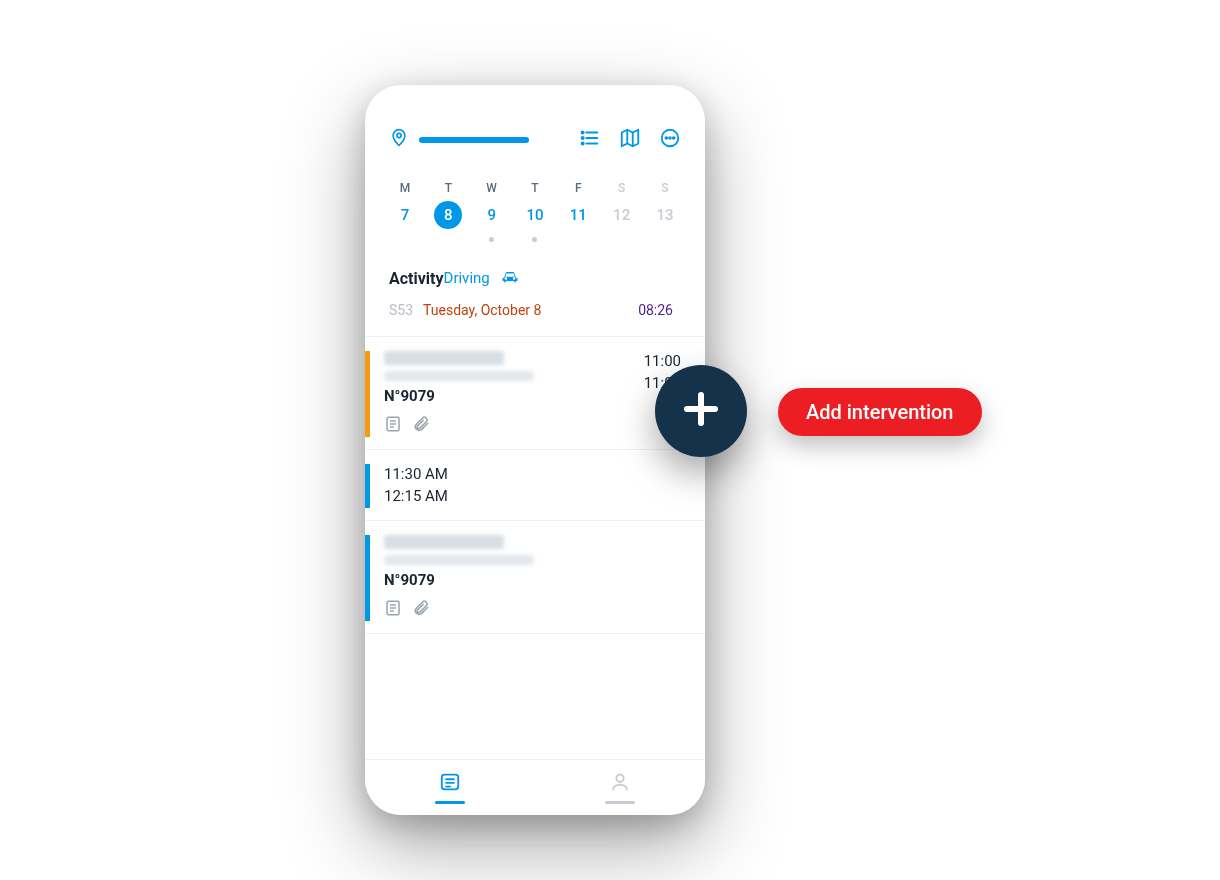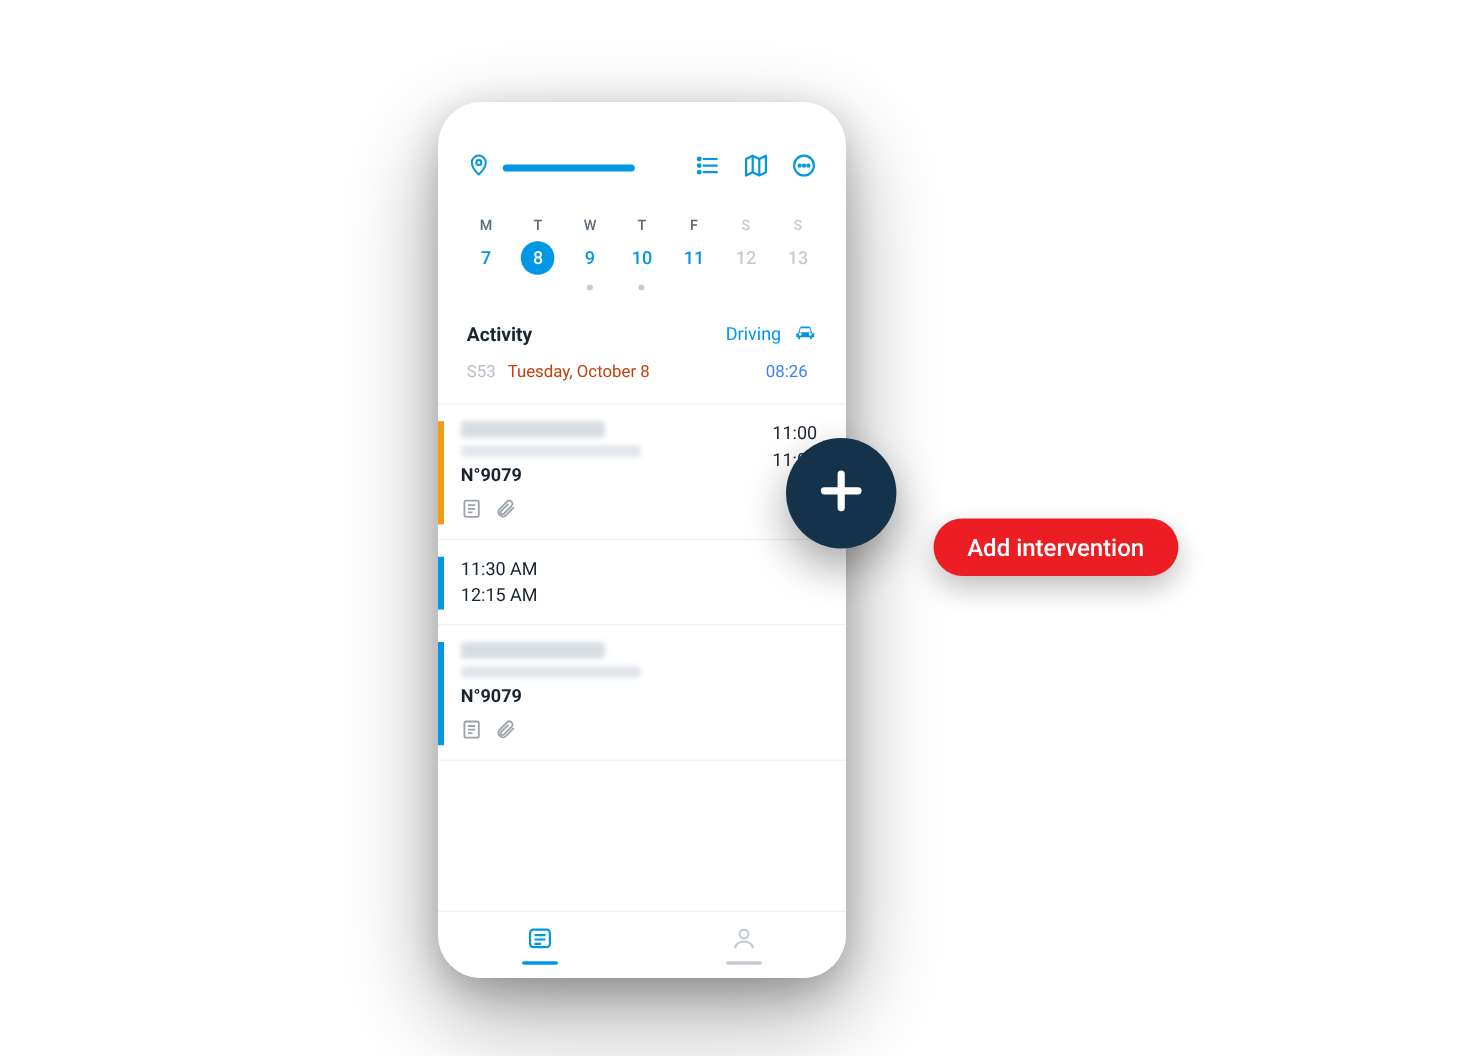--- a/index.html
+++ b/index.html
@@ -55,35 +55,34 @@
     font-weight: 500;
     color: #0097e6;
     width: 28px; height:28px;
     display:flex; align-items:center; justify-content:center;
     border-radius: 50%;
   }
   .day-num.selected { background: #0097e6; color:#fff; }
   .day-dot { width:5px; height:5px; background:#c6ccd2; border-radius:50%; margin-top:2px;}
   .activity-row {
     display:flex;
-    justify-content: space-between;
     align-items: center;
     padding: 26px 24px 0 24px;
   }
   .activity-label { font-size: 16px; font-weight: 700; color:#1a2430; }
   .driving { display:flex; align-items:center; gap:10px; color:#0097e6; font-size:15px; }
   .date-row {
     display:flex;
     align-items:center;
     padding: 14px 32px 18px 24px;
     font-size: 14px;
   }
   .week-num { color:#b7bec6; margin-right: 10px; }
   .full-date { color:#c2410c; flex:1; }
-  .clock { color:#3b82f6; }
+  .clock { color:#4c1d95; }
   .items {
     border-top: 1px solid #eef0f2;
   }
   .item {
     display:flex;
     border-bottom: 1px solid #eef0f2;
     padding: 14px 24px 12px 0;
   }
   .item .stripe {
     width: 5px;
@@ -136,21 +135,20 @@
     top: 388px;
     height: 48px;
     padding: 0 28px;
     background: #ec1e24;
     color:#fff;
     border-radius: 24px;
     display:flex; align-items:center;
     font-size: 20px;
     font-weight: 500;
     box-shadow: 0 10px 24px rgba(0,0,0,0.25);
-    margin-top: 44px;
   }
 </style>
 </head>
 <body>
 
 <div class="phone">
 
   <div class="top-bar">
     <span class="loc-icon">
       <svg width="20" height="20" viewBox="0 0 24 24" fill="none" stroke="currentColor" stroke-width="2" stroke-linecap="round" stroke-linejoin="round">

